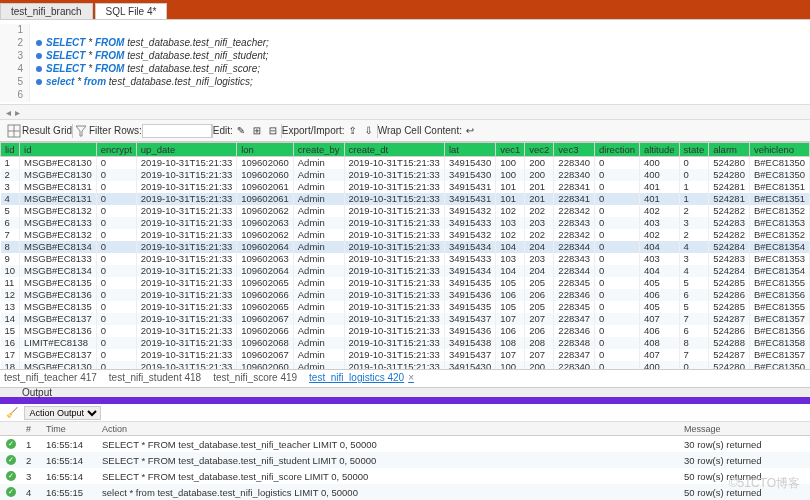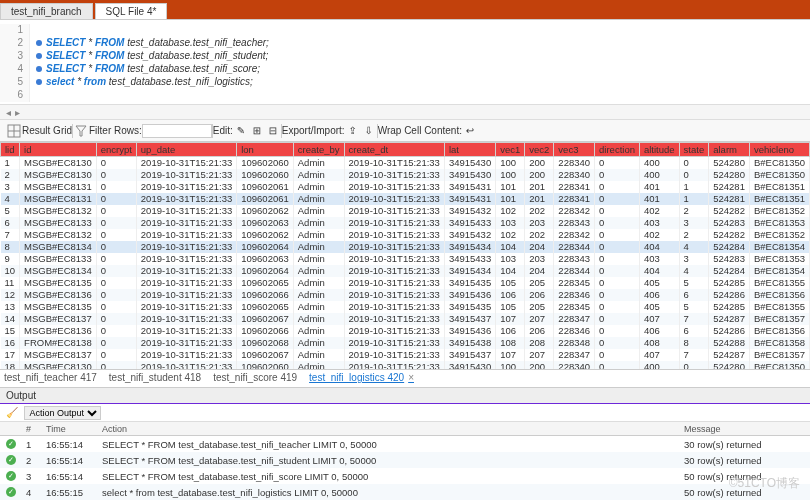--- a/index.html
+++ b/index.html
@@ -13,30 +13,30 @@
 .code { padding-left:6px;font-style:italic; }
 .dot { width:6px; height:6px; border-radius:50%; background:#3a7bd5; display:inline-block; margin:3px 4px 0 0; }
 .kw { color:#1976d2; font-weight:bold; }
 .nav-arrows { padding:2px 6px; background:#f5f5f5; border-top:1px solid #ddd; border-bottom:1px solid #ddd; height:16px; display:flex; gap:4px; align-items:center; color:#888; }
 .toolbar { display:flex; align-items:center; gap:0; padding:3px 6px; background:#f8f8f8; border-bottom:1px solid #ccc; height:22px; font-size:10px; }
 .toolbar .sep { width:1px; height:14px; background:#ccc; }
 .toolbar .icon-btn { width:16px; height:16px; display:flex; align-items:center; justify-content:center; cursor:pointer; }
 .toolbar input { font-size:9px; height:14px; border:1px solid #ccc; padding:0 2px; }
 .grid-wrap { height:228px; overflow:auto; border-bottom:1px solid #ccc; }
 table { border-collapse:collapse; width:100%; font-size:9.5px; }
-th { background:#ef4444; border:1px solid #d0d0d0; padding:1px 4px; text-align:left; font-weight:normal; white-space:nowrap; position:sticky; top:0; }
+th { background:#22c55e; border:1px solid #d0d0d0; padding:1px 4px; text-align:left; font-weight:normal; white-space:nowrap; position:sticky; top:0; }
 td { border-right:1px solid #eee; padding:0 4px; white-space:nowrap; height:12px; }
 tbody tr:nth-child(even) { background:#f5f9fc; }
 tbody tr.sel { background:#dbe9f7; }
 .bottom-tabs { display:flex; padding:2px 4px; border-bottom:1px solid #ccc; gap:12px; height:18px; align-items:flex-start; font-size:10px; }
 .bottom-tabs .btab { color:#555; cursor:pointer; }
 .bottom-tabs .btab.active { color:#1976d2; text-decoration:underline; }
 .bottom-tabs .close { color:#888; margin-left:4px; }
 .output { }
-.output-h { padding:2px 6px; background:#eee; border-bottom:1px solid #6d28d9; font-size:10px; height:16px; display:flex; align-items:center; }
+.output-h { padding:2px 22px; background:#eee; border-bottom:7px solid #6d28d9; font-size:10px; height:16px; display:flex; align-items:center; }
 .action-row { display:flex; align-items:center; padding:2px 6px; gap:6px; height:18px; border-bottom:1px solid #ddd; }
 .action-row select { font-size:9px; height:14px; border:1px solid #ccc; }
 .out-head { display:flex; padding:2px 6px; background:#f5f5f5; border-bottom:1px solid #ccc; font-size:9px; color:#555; height:14px; }
 .out-head .c1{width:20px}.out-head .c2{width:20px}.out-head .c3{width:56px}.out-head .c4{flex:1}.out-head .c5{width:120px}
 .out-row { display:flex; padding:2px 6px; font-size:9.5px; height:16px; align-items:center; }
 .out-row:nth-child(even){ background:#f5f9fc; }
 .out-row .c1{width:20px}.out-row .c2{width:20px}.out-row .c3{width:56px}.out-row .c4{flex:1}.out-row .c5{width:120px}
 .ok { width:10px; height:10px; border-radius:50%; background:#4caf50; display:flex; align-items:center; justify-content:center; color:#fff; font-size:7px; }
 .watermark { position:absolute; right:10px; bottom:8px; color:#ccc; font-size:12px; }
 svg { display:block; }
@@ -416,21 +416,21 @@
           <td>228346</td>
           <td>0</td>
           <td>406</td>
           <td>6</td>
           <td>524286</td>
           <td>B#EC81356</td>
           <td>6</td>
         </tr>
         <tr>
           <td>16</td>
-          <td>FROM#EC8138</td>
+          <td>LIMIT#EC8138</td>
           <td>0</td>
           <td>2019-10-31T15:21:33</td>
           <td>109602068</td>
           <td>Admin</td>
           <td>2019-10-31T15:21:33</td>
           <td>34915438</td>
           <td>108</td>
           <td>208</td>
           <td>228348</td>
           <td>0</td>

